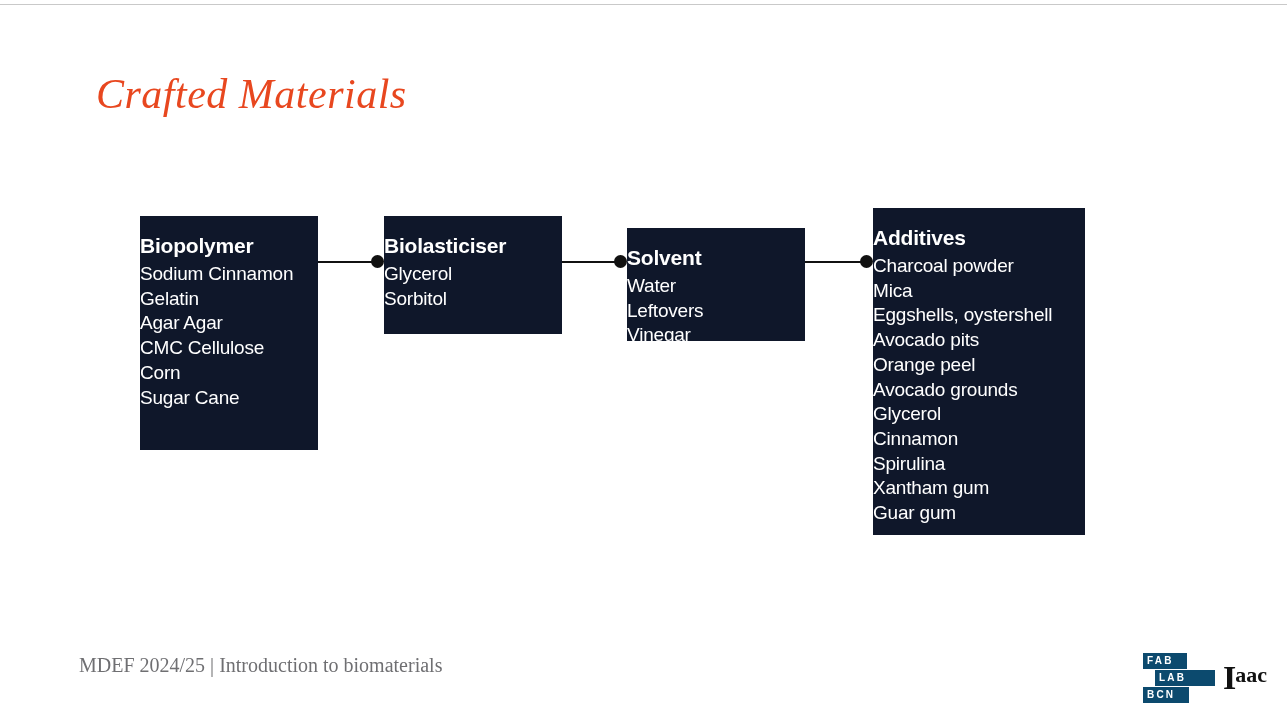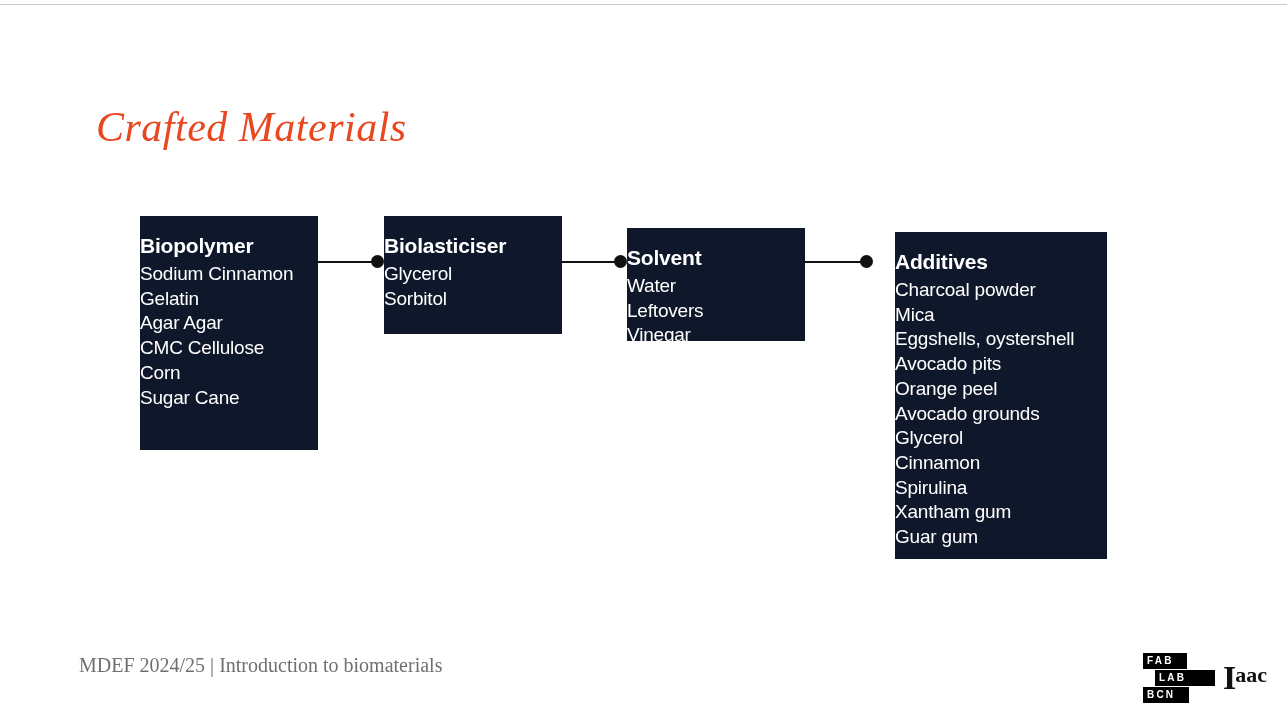--- a/index.html
+++ b/index.html
@@ -31,21 +31,20 @@
     position: absolute;
     left: 96px;
     top: 70px;
     font-family: "Liberation Serif", "DejaVu Serif", serif;
     font-style: italic;
     font-weight: 400;
     font-size: 42px;
     letter-spacing: 0.5px;
     color: #e8471f;
     white-space: nowrap;
-    margin-top: 33px;
   }
 
   
   .diagram {
     position: absolute;
     left: 0;
     top: 0;
     width: 1287px;
     height: 723px;
     pointer-events: none;
@@ -72,21 +71,21 @@
     font-weight: 400;
     line-height: 24.7px;
     letter-spacing: -0.2px;
     color: #ffffff;
     white-space: nowrap;
   }
 
   #node-biopolymer   { left: 140px; top: 216px; width: 178px; height: 234px; }
   #node-biolasticiser{ left: 384px; top: 216px; width: 178px; height: 118px; }
   #node-solvent      { left: 627px; top: 228px; width: 178px; height: 113px; }
-  #node-additives    { left: 873px; top: 232px; width: 212px; height: 327px; margin-left: 22px; }
+  #node-additives    { left: 873px; top: 208px; width: 212px; height: 327px; }
 
   .connector {
     position: absolute;
     height: 14px;
     pointer-events: auto;
   }
   .connector .line {
     position: absolute;
     left: 0;
     top: 6px;
@@ -127,21 +126,21 @@
     align-items: center;
     gap: 22px;
   }
   .fablab-logo {
     position: relative;
     width: 58px;
     height: 52px;
   }
   .fablab-row {
     position: absolute;
-    background: #000000;
+    background: #0c4a6e;
     color: #ffffff;
     font-family: "Liberation Sans", sans-serif;
     font-weight: bold;
     font-size: 10px;
     letter-spacing: 2.2px;
     line-height: 16px;
     height: 16px;
     padding: 0 3px 0 4px;
     box-sizing: border-box;
     white-space: nowrap;

